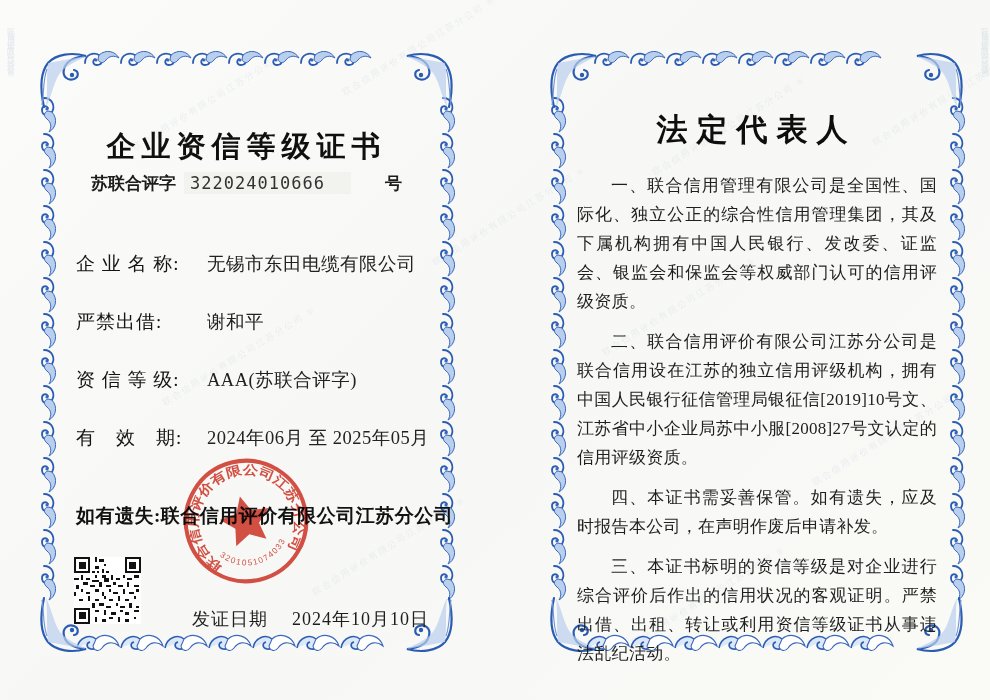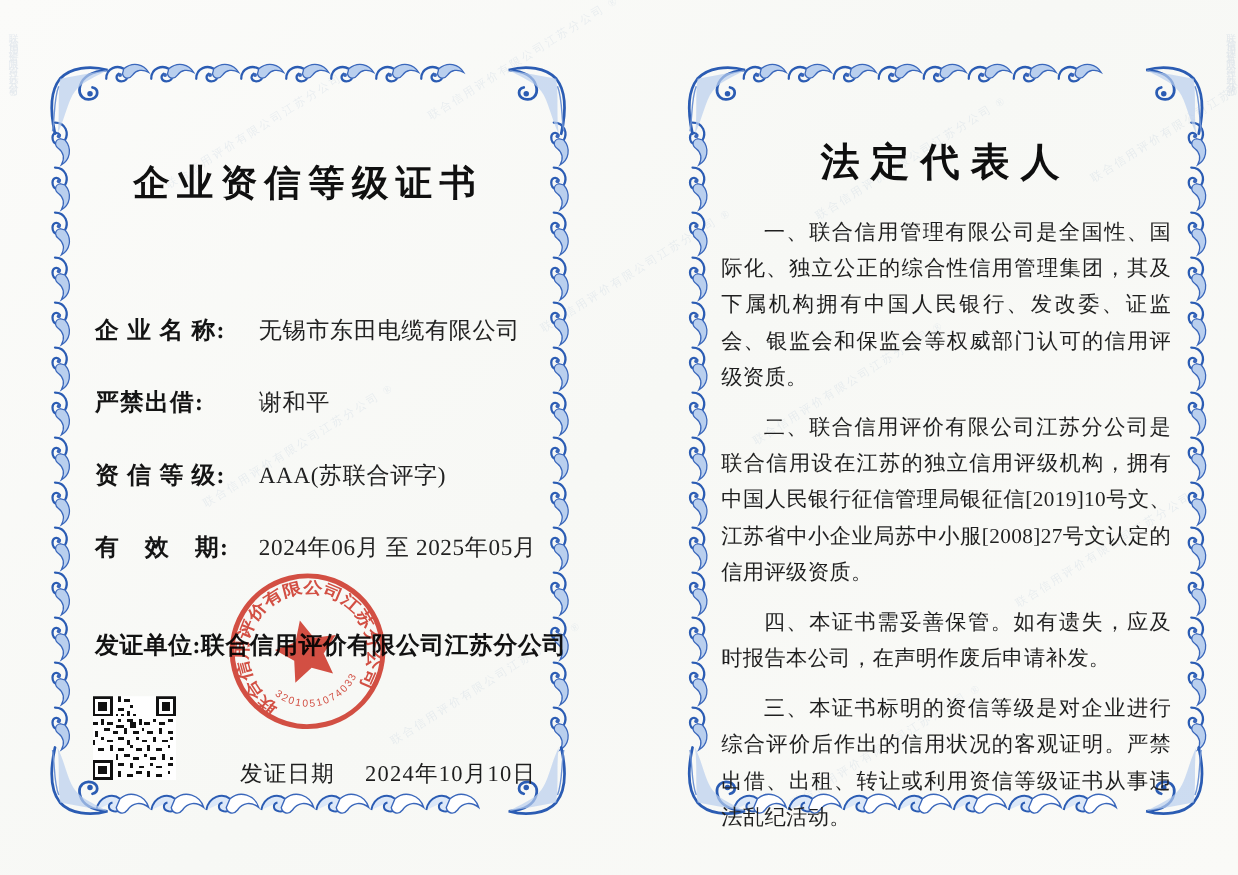--- a/index.html
+++ b/index.html
@@ -17,21 +17,21 @@
   
   .cert-title{position:absolute;top:68px;left:0;right:0;margin:16px;text-align:center;
     font-family:"Liberation Sans", sans-serif;font-size:29px;font-weight:700;letter-spacing:6px;color:#101010;}
   .cert-no{position:absolute;top:129px;left:0;right:0;text-align:center;color:#1c1c1c;}
   .cert-no .pfx{font-size:17px;font-weight:700;}
   .cert-no .num{font-family:"DejaVu Sans Mono", monospace;font-size:17px;letter-spacing:1px;color:#333;
     background:#f2f2ee;padding:1px 26px 1px 6px;margin-left:4px;}
   .cert-no .sfx{font-size:17px;font-weight:700;margin-left:30px;}
 
   .field-row{position:absolute;left:46px;white-space:nowrap;}
-  .flabel{display:inline-block;min-width:112px;font-size:19px;font-weight:700;color:#141414;letter-spacing:1px;}
+  .flabel{display:inline-block;min-width:112px;font-size:19px;font-weight:400;color:#141414;letter-spacing:1px;}
   .fvalue{font-size:18.5px;color:#222;margin-left:15px;letter-spacing:.5px;}
   .row-0{top:208px;} .row-1{top:266px;} .row-2{top:324px;} .row-3{top:382px;}
 
   .issuer{position:absolute;top:460px;left:46px;font-size:19px;font-weight:700;color:#121212;letter-spacing:.5px;white-space:nowrap;}
   .issue-date{position:absolute;top:564px;right:34px;font-size:18px;color:#1d1d1d;letter-spacing:1px;}
   .issue-date .dlabel{margin-right:24px;}
 
   svg.qr{position:absolute;left:44px;top:514px;width:67px;height:67px;shape-rendering:crispEdges;}
   svg.stamp{position:absolute;left:148px;top:410px;width:136px;height:136px;mix-blend-mode:multiply;}
 
@@ -123,40 +123,45 @@
         <use href="#u-scroll" transform="translate(27 522) rotate(90)"></use>
         <use href="#u-scroll" transform="translate(426 522) rotate(90)"></use>
         <use href="#u-corner" transform="translate(6 6)"></use>
         <use href="#u-corner" transform="translate(427 6) scale(-1 1)"></use>
         <use href="#u-corner" transform="translate(6 613) scale(1 -1)"></use>
         <use href="#u-corner" transform="translate(427 613) scale(-1 -1)"></use>
       </svg>
 
     <h1 class="cert-title">企业资信等级证书</h1>
 
+    <div class="cert-no">
+      <span class="pfx">苏联合评字</span>
+      <span class="num">322024010666</span>
+      <span class="sfx">号</span>
+    </div>
 
     <div class="field-row row-0">
       <span class="flabel">企 业 名 称:</span>
       <span class="fvalue">无锡市东田电缆有限公司</span>
     </div>
     <div class="field-row row-1">
       <span class="flabel">严禁出借:</span>
       <span class="fvalue">谢和平</span>
     </div>
     <div class="field-row row-2">
       <span class="flabel">资 信 等 级:</span>
       <span class="fvalue">AAA(苏联合评字)</span>
     </div>
     <div class="field-row row-3">
       <span class="flabel">有　效　期:</span>
       <span class="fvalue">2024年06月 至 2025年05月</span>
     </div>
 
     <div class="issuer">
-      <span>发证单位:</span><span>联合信用评价有限公司江苏分公司</span>
+      <span>如有遗失:</span><span>联合信用评价有限公司江苏分公司</span>
     </div>
 
     <svg class="qr" viewBox="0 0 29 29" aria-hidden="true">
       <rect x="0" y="0" width="29" height="29" fill="#ffffff"></rect>
       <g fill="#111111">
         <path fill-rule="evenodd" d="M0 0h7v7H0zM1 1h5v5H1z M22 0h7v7h-7zM23 1h5v5h-5z M0 22h7v7H0zM1 23h5v5H1z"></path>
         <path d="M2 2h3v3H2zM24 2h3v3h-3zM2 24h3v3H2z"></path>
         <path d="M9 0h1v2H9zM11 1h2v1h-2zM13 3h1v1h-1zM9 4h2v1H9zM12 5h1v2h-1zM8 6h1v1H8zM10 6h1v1h-1zM14 6h1v1h-1zM9 8h1v1H9zM12 8h2v1h-2zM0 9h2v1H0zM3 8h1v2H3zM5 9h2v1H5zM8 10h3v1H8zM13 9h2v2h-2zM16 8h1v2h-1zM18 9h2v1h-2zM21 8h1v1h-1zM23 9h2v1h-2zM26 8h2v1h-2zM1 12h1v2H1zM4 11h2v1H4zM7 12h2v1H7zM11 11h1v2h-1zM14 12h2v1h-2zM17 11h1v1h-1zM19 12h2v1h-2zM23 11h1v2h-1zM26 12h2v1h-2zM0 15h1v2H0zM3 14h1v1H3zM5 15h2v1H5zM9 14h2v1H9zM12 15h1v2h-1zM15 14h1v1h-1zM17 15h2v1h-2zM21 14h1v2h-1zM24 15h2v1h-2zM27 14h1v1h-1zM2 18h2v1H2zM6 17h1v2H6zM9 18h2v1H9zM13 17h1v1h-1zM15 18h2v1h-2zM19 17h1v2h-1zM22 18h2v1h-2zM26 17h1v1h-1zM8 20h1v2H8zM11 20h2v1h-2zM14 21h2v1h-2zM18 20h1v1h-1zM20 21h2v1h-2zM24 20h1v2h-1zM27 21h1v1h-1zM9 23h2v1H9zM13 23h1v2h-1zM16 24h2v1h-2zM20 23h1v1h-1zM22 24h2v1h-2zM26 23h2v1h-2zM9 26h1v2H9zM12 27h2v1h-2zM15 26h2v1h-2zM19 26h1v2h-1zM22 27h2v1h-2zM26 26h1v1h-1z"></path>
       </g>
     </svg>

